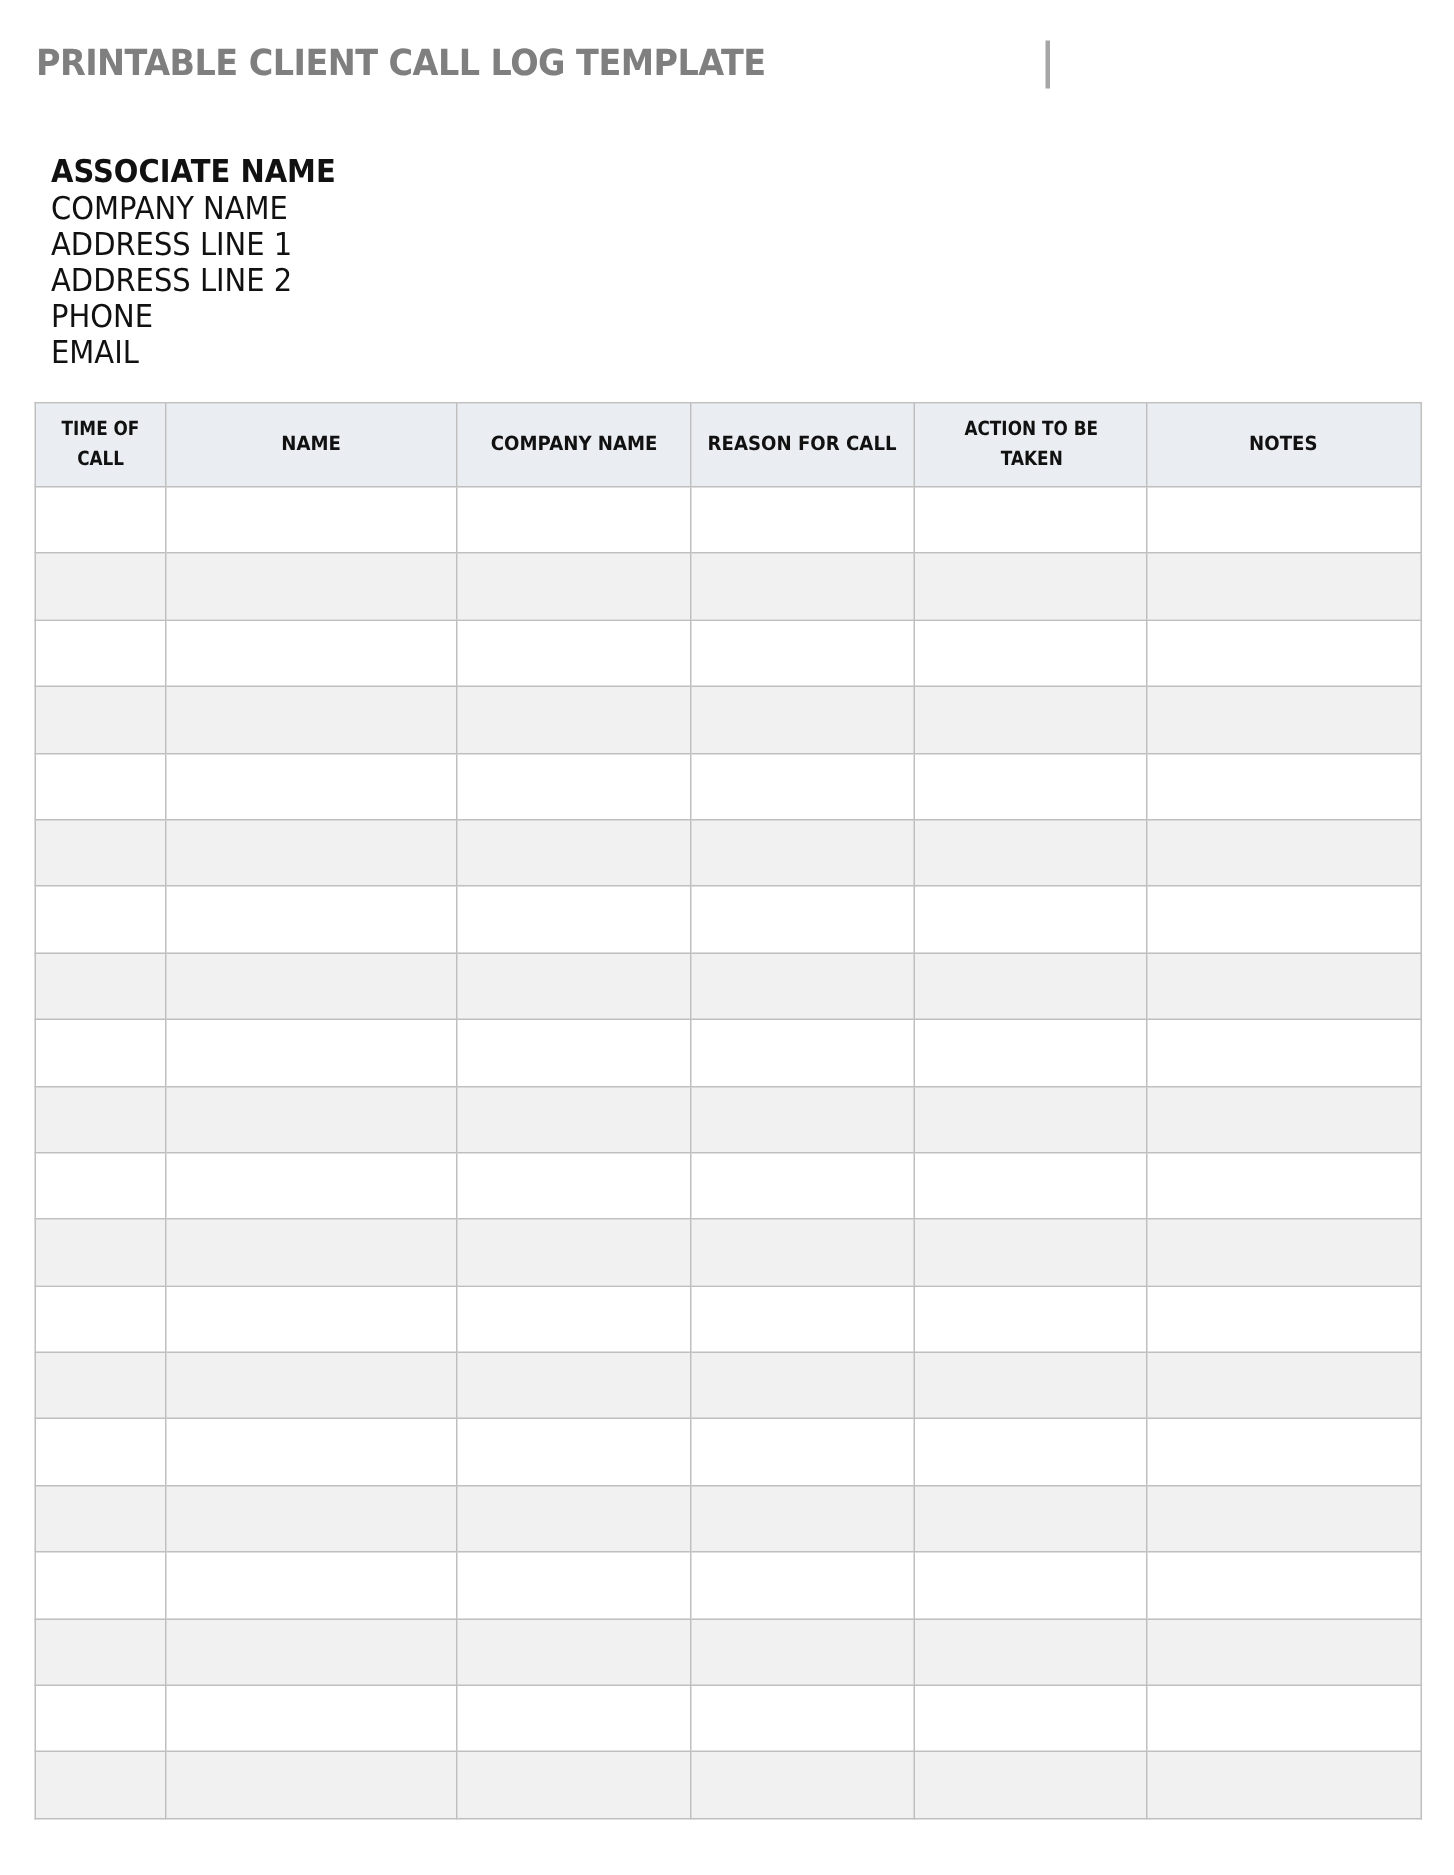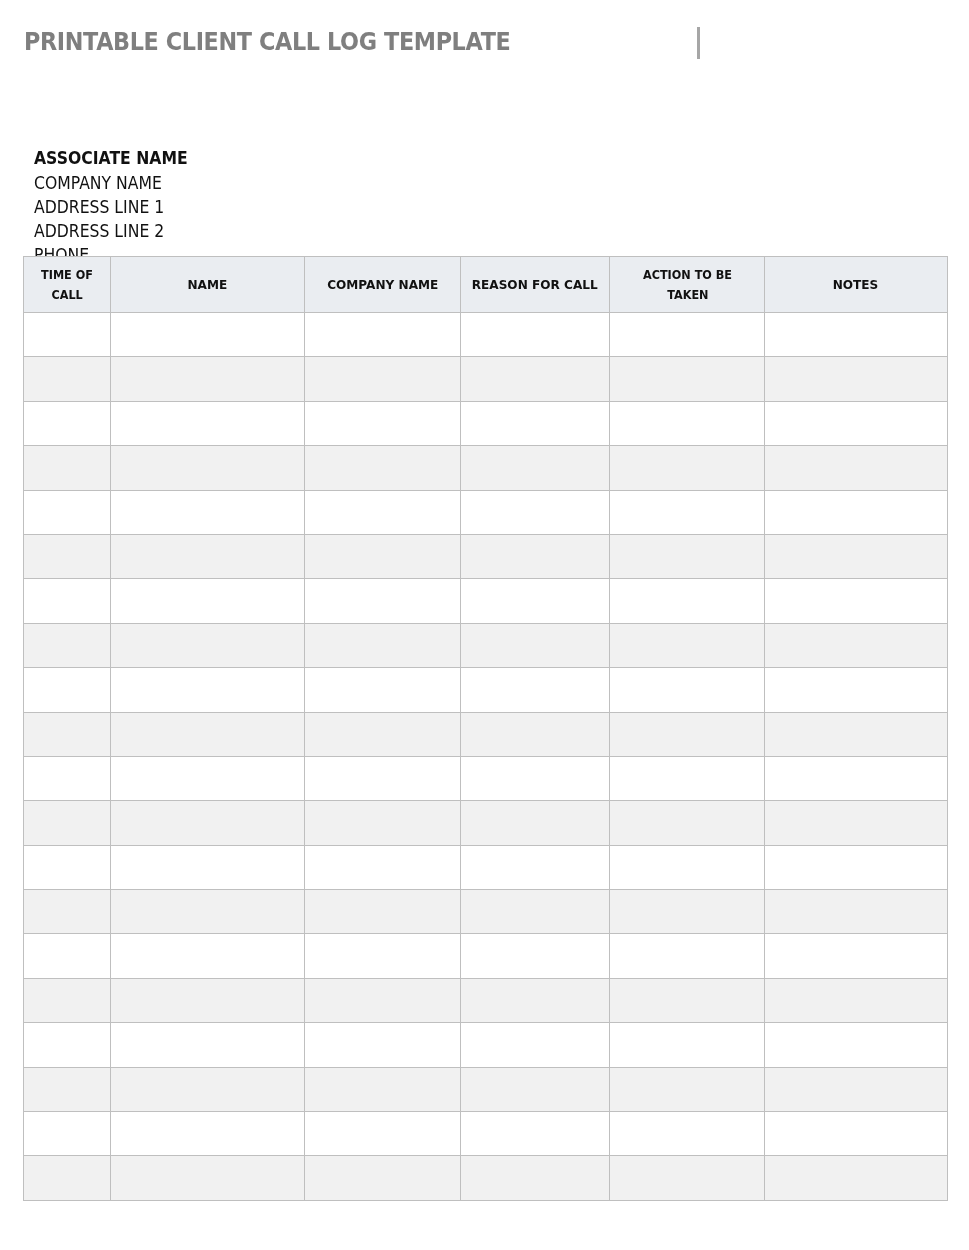--- a/index.html
+++ b/index.html
@@ -2,24 +2,24 @@
 <html><head>
 <meta charset="utf-8">
 <style>
   html, body { margin: 0; padding: 0; background: #ffffff; }
   body { width: 969px; height: 1250px; position: relative; overflow: hidden;
          font-family: "DejaVu Sans", sans-serif; }
   .title { position: absolute; left: 24px; top: 28px; font-size: 24px; font-weight: bold;
            color: #7f7f7f; letter-spacing: -0.4px; white-space: nowrap;
            font-family: "DejaVu Sans", sans-serif; transform: scaleX(0.93); transform-origin: left; }
   .divider { position: absolute; left: 697px; top: 27px; width: 3px; height: 32px; background: #a6a6a6; }
-  .info { position: absolute; left: 34px; top: 101px; font-size: 17px; color: #111; line-height: 24px; margin-top: 44px; }
+  .info { position: absolute; left: 34px; top: 101px; font-size: 21px; color: #111; line-height: 24px; }
   .info div { white-space: nowrap; font-family: "DejaVu Sans", sans-serif; transform: scaleX(0.92); transform-origin: left; }
   .info .bold { font-weight: bold; line-height: 26px; }
-  table.log { position: absolute; left: 23px; top: 256px; border-collapse: collapse; table-layout: fixed; }
+  table.log { position: absolute; left: 23px; top: 268px; border-collapse: collapse; table-layout: fixed; }
   table.log th, table.log td { border: 1px solid #bfbfbf; padding: 0; }
   table.log th { background: #eaedf1; height: 55px; font-size: 13px; font-weight: bold; color: #111;
                  text-align: center; line-height: 20px; }
   table.log th span { display: inline-block; transform: scaleX(0.93); }
   table.log td { height: 43.4px; }
   table.log tr.odd td { background: #ffffff; }
   table.log tr.even td { background: #f1f1f1; }
 </style>
 </head>
 <body>

